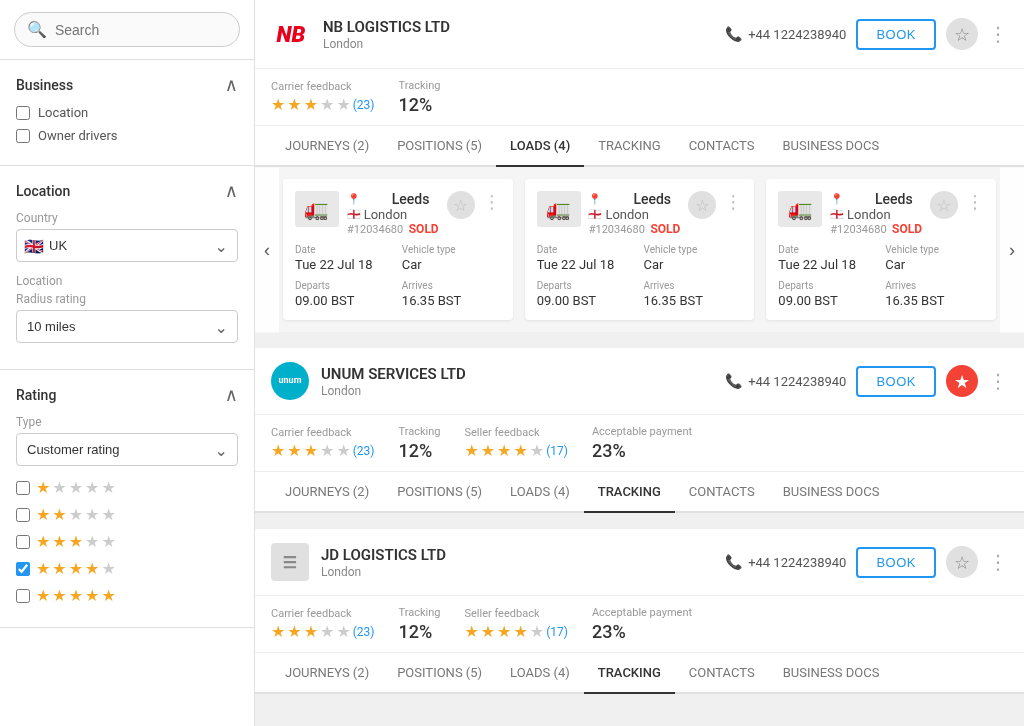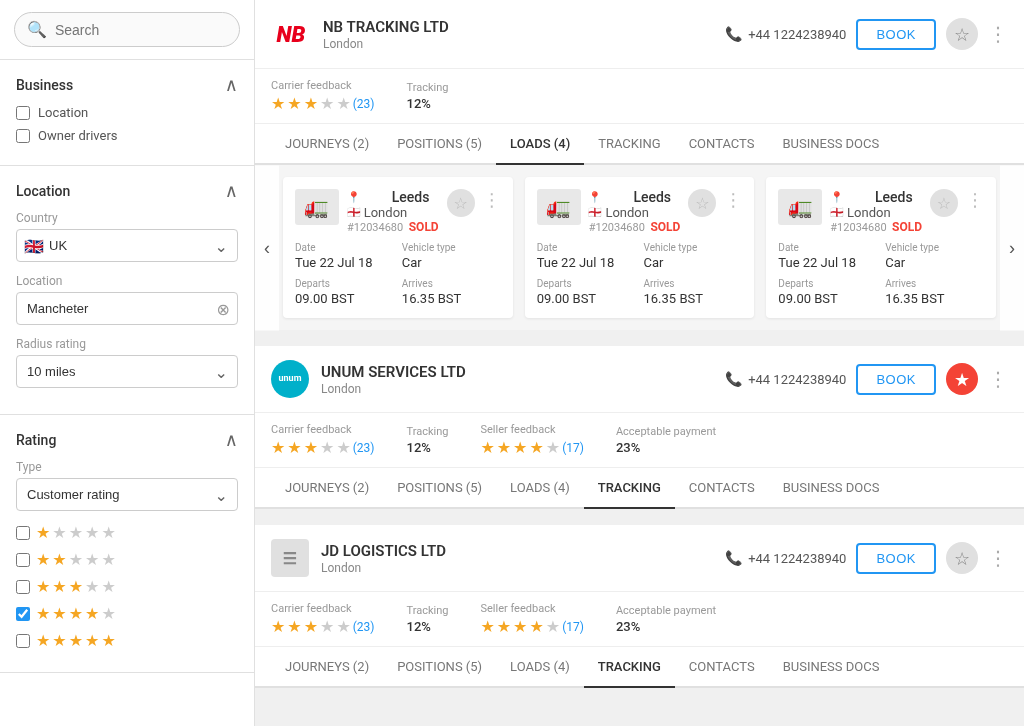--- a/index.html
+++ b/index.html
@@ -52,26 +52,26 @@
     .company-name { font-size: 15px; font-weight: 600; color: #333; }
     .company-city { font-size: 12px; color: #888; margin-top: 1px; }
     .company-actions { display: flex; align-items: center; gap: 10px; }
     .phone-wrap { display: flex; align-items: center; gap: 5px; color: #555; font-size: 13px; }
     .book-btn { border: 2px solid #2196F3; color: #2196F3; background: transparent; padding: 6px 18px; border-radius: 4px; font-size: 13px; font-weight: 500; cursor: pointer; letter-spacing: 0.5px; }
     .fav-icon { width: 32px; height: 32px; border-radius: 50%; background: #e0e0e0; display: flex; align-items: center; justify-content: center; color: #888; font-size: 18px; cursor: pointer; }
     .fav-icon.active { background: #f44336; color: #fff; }
     .more-icon { color: #aaa; font-size: 20px; cursor: pointer; }
 
     
-    .feedback-bar { display: flex; align-items: center; gap: 32px; padding: 10px 16px; border-bottom: 1px solid #eee; background: #fff; }
+    .feedback-bar { display: flex; align-items: center; gap: 24px; padding: 10px 16px; border-bottom: 1px solid #eee; background: #fff; }
     .feedback-item { display: flex; flex-direction: column; gap: 2px; }
     .feedback-label { font-size: 11px; color: #999; }
     .feedback-stars { display: flex; align-items: center; gap: 2px; }
     .feedback-count { color: #2196F3; font-size: 12px; }
-    .tracking-val { font-size: 13px; color: #333; font-weight: 500; }
+    .tracking-val { font-size: 18px; color: #333; font-weight: 500; }
 
     
     .tabs-bar { display: flex; align-items: center; border-bottom: 2px solid #e0e0e0; background: #fff; padding: 0 16px; }
     .tab { padding: 12px 14px; font-size: 13px; color: #777; cursor: pointer; white-space: nowrap; border-bottom: 2px solid transparent; margin-bottom: -2px; }
     .tab.active { color: #333; border-bottom-color: #333; font-weight: 500; }
 
     
     .loads-grid { display: flex; gap: 0; background: #f5f5f5; padding: 12px; gap: 12px; overflow-x: auto; }
     .load-card { background: #fff; border-radius: 4px; padding: 12px; min-width: 220px; flex: 1; position: relative; box-shadow: 0 1px 3px rgba(0,0,0,0.08); }
     .load-card-header { display: flex; align-items: flex-start; gap: 8px; margin-bottom: 8px; }
@@ -134,24 +134,20 @@
     </div>
     <div class="form-label">Country</div>
     <div class="select-wrap flag-select">
       <select style="padding-left:32px;">
         <option>UK</option>
       </select>
       <span class="flag" style="position:absolute;left:8px;top:50%;transform:translateY(-50%);font-size:16px;">🇬🇧</span>
       <span class="select-chevron">⌄</span>
     </div>
     <div class="form-label">Location</div>
-    <div class="input-with-clear">
-      <input type="text" value="Mancheter" style="">
-      <span class="clear-icon">⊗</span>
-    </div>
     <div class="form-label">Radius rating</div>
     <div class="select-wrap">
       <select>
         <option>10 miles</option>
         <option>25 miles</option>
         <option>50 miles</option>
       </select>
       <span class="select-chevron">⌄</span>
     </div>
   </div>
@@ -224,21 +220,21 @@
 </div>
 
 <div class="main-content">
 
   <div class="company-card">
     <div class="company-header">
       <div class="company-logo">
         <span class="company-logo-nb">NB</span>
       </div>
       <div class="company-info">
-        <div class="company-name">NB TRACKING LTD</div>
+        <div class="company-name">NB LOGISTICS LTD</div>
         <div class="company-city">London</div>
       </div>
       <div class="company-actions">
         <div class="phone-wrap">
           <span style="font-size:14px;">📞</span>
           <span>+44 1224238940</span>
         </div>
         <button class="book-btn">BOOK</button>
         <div class="fav-icon">☆</div>
         <span class="more-icon">⋮</span>

